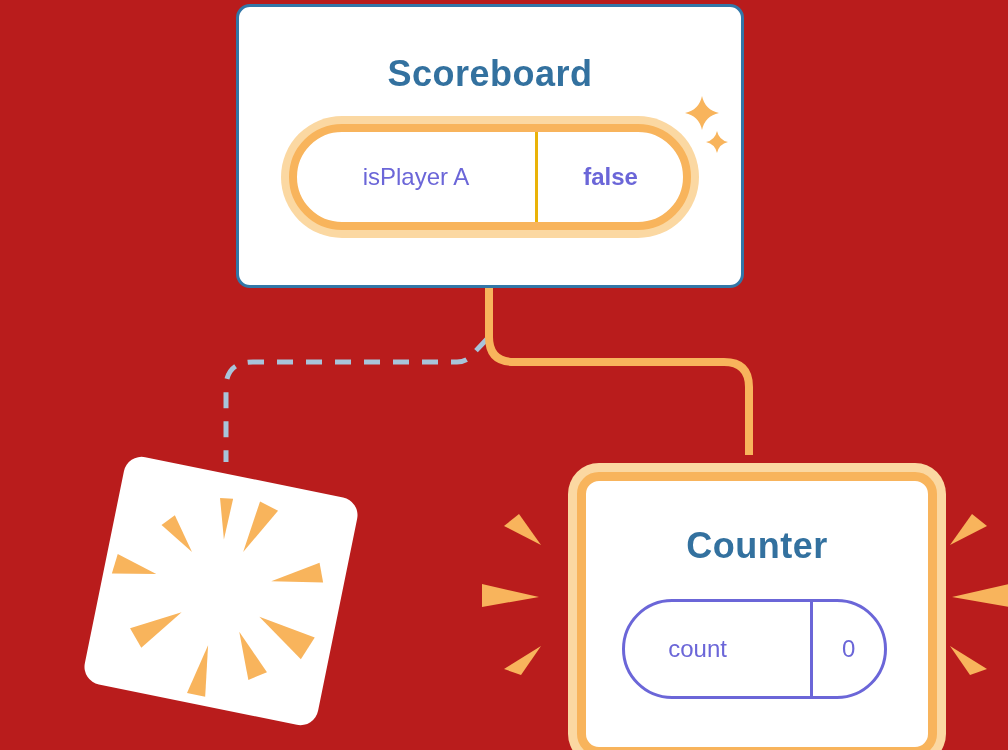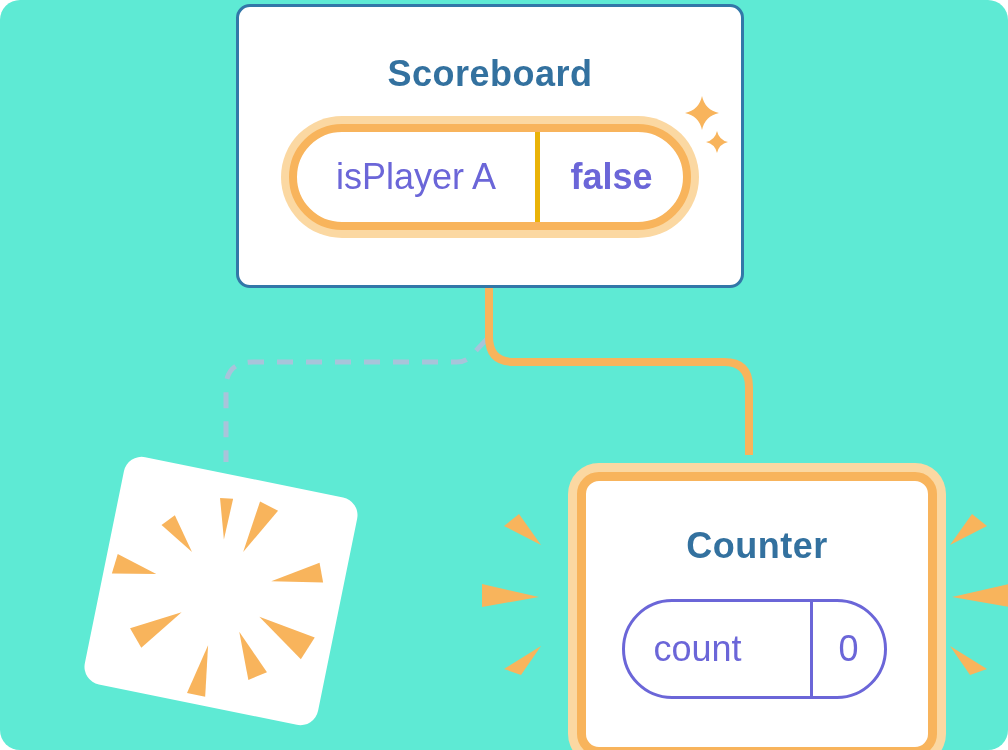--- a/index.html
+++ b/index.html
@@ -1,22 +1,21 @@
 <!DOCTYPE html>
 <html><head>
 <meta charset="utf-8">
 <style>
   html,body{margin:0;padding:0;}
   .stage{
     position:relative;
     width:1008px;height:750px;
-    background:#5eead4;
+    background:#b91c1c;
     overflow:hidden;
     font-family:"Liberation Sans", sans-serif;
-    border-radius:20px;
   }
   svg.layer{position:absolute;left:0;top:0;}
   .layer-connectors{z-index:1;}
   .layer-sparkles{z-index:5;}
 
   
   .component-box{
     position:absolute;
     background:#ffffff;
     border:3px solid #3277a8;
@@ -60,25 +59,25 @@
   }
   .counter-pill{
     left:36px;top:118px;
     width:265px;height:100px;
     border:3px solid #6b66d8;
     gap:40px;
   }
   .pill-cell{
     display:flex;align-items:center;justify-content:center;
     color:#6b66d8;
-    font-size:36px;
+    font-size:24px;
     box-sizing:border-box;
   }
   .scoreboard-pill .pill-key{width:238px;}
-  .scoreboard-pill .pill-value{width:148px;border-left:5px solid #eab308;font-weight:700;}
+  .scoreboard-pill .pill-value{width:148px;border-left:3px solid #eab308;font-weight:700;}
   .counter-pill .pill-key{width:172px;}
   .counter-pill .pill-value{width:87px;border-left:3px solid #6b66d8;}
 
   
   .destroyed-card{
     position:absolute;
     left:102px;top:475px;
     width:238px;height:232px;
     background:#ffffff;
     border-radius:18px;

